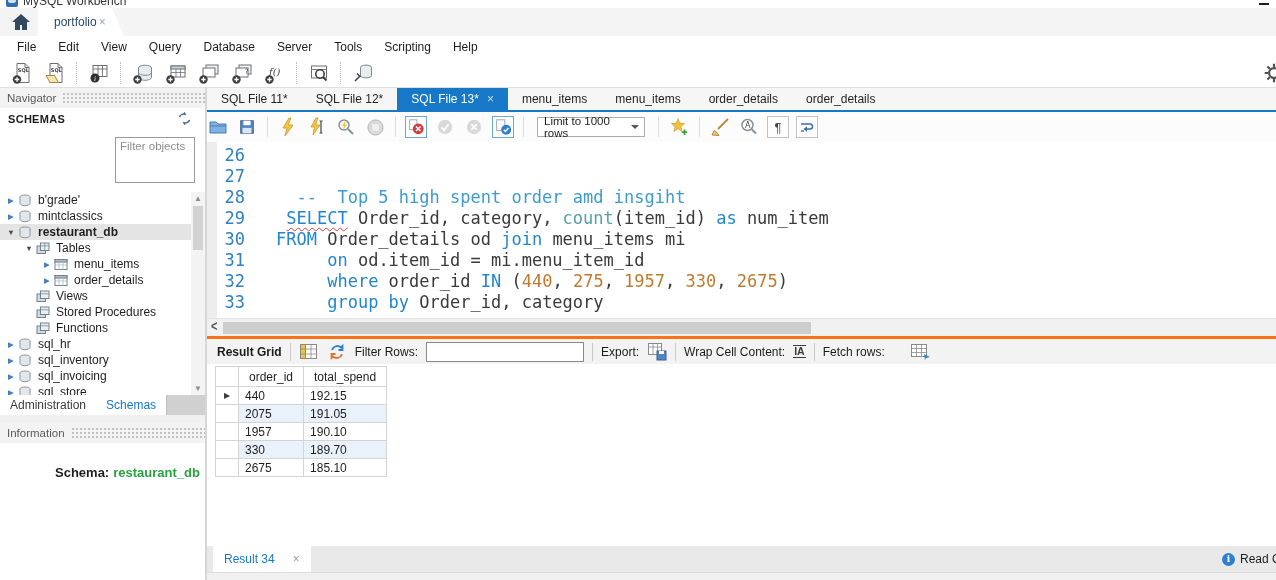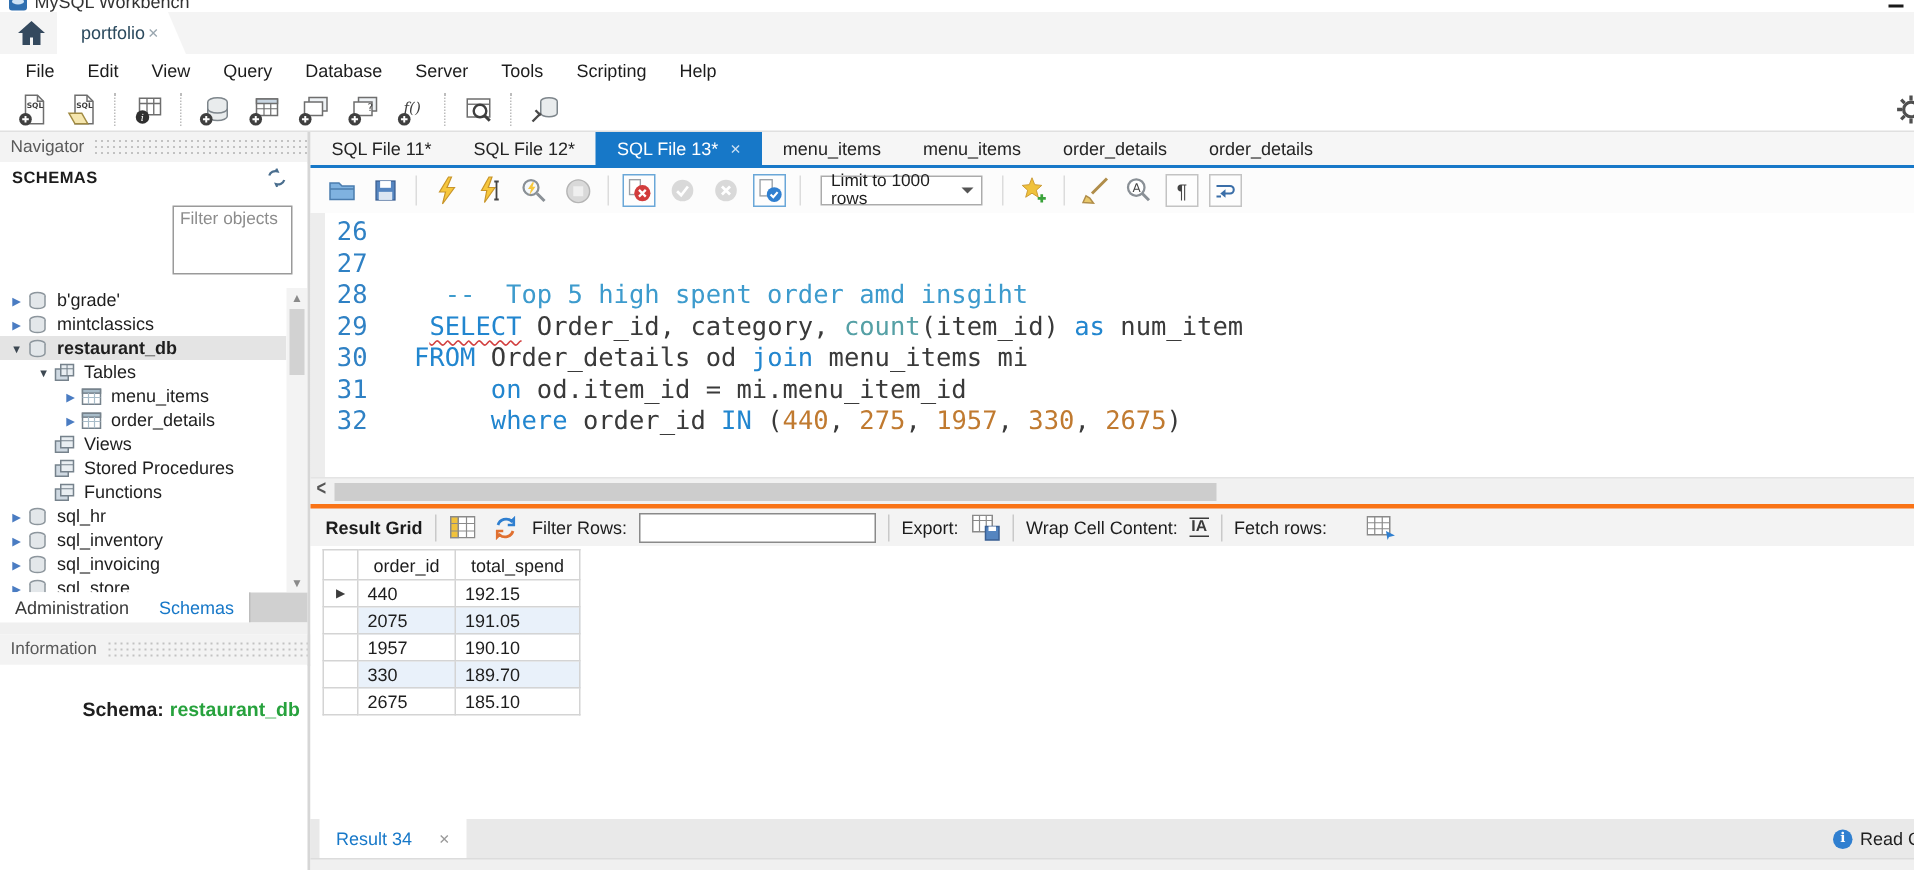--- a/index.html
+++ b/index.html
@@ -64,21 +64,21 @@
   .schema-line{position:absolute;left:55px;top:22px;font-size:13px;font-weight:bold;}
   .schema-line .val{color:#27a23d;margin-left:4px;}
   .vsep{left:205px;top:88px;width:2px;height:492px;background:#d6d6d6;}
 
   
   .main{left:207px;top:88px;width:1069px;height:492px;}
   .etabs{position:absolute;left:0;top:0;width:1069px;height:22px;background:#f6f6f6;border-bottom:2px solid #1778c8;display:flex;box-sizing:content-box;}
   .etab{padding:0 14px;line-height:22px;color:#242424;display:flex;align-items:center;gap:8px;}
   .etab.active{background:#1778c8;color:#fff;}
   .etab-close{color:#c9dff2;font-size:12px;}
-  .etoolbar{position:absolute;left:0;top:24px;width:1069px;height:30px;background:#fcfcfc;display:flex;align-items:center;gap:7px;padding-left:10px;box-sizing:border-box;}
+  .etoolbar{position:absolute;left:0;top:24px;width:1069px;height:30px;background:#fcfcfc;display:flex;align-items:center;gap:7px;box-sizing:border-box;}
   .ebtn{width:22px;height:22px;display:flex;align-items:center;justify-content:center;}
   .e-sep{width:1px;height:20px;background:#dcdcdc;margin:0 2px;}
   .tglbox{width:22px;height:22px;border:1px solid #6aa7d8;background:#fdfdfd;box-sizing:border-box;display:flex;align-items:center;justify-content:center;}
   .limit-select{width:108px;height:20px;border:1px solid #ababab;background:#fff;display:flex;align-items:center;font-size:11.5px;padding-left:6px;box-sizing:border-box;margin:0 4px;}
   .limit-select .cap{flex:1;}
   .limit-select .caret{width:0;height:0;border-left:4px solid transparent;border-right:4px solid transparent;border-top:4px solid #555;margin-right:5px;}
 
   
   .codearea{position:absolute;left:0;top:54px;width:1069px;height:176px;background:linear-gradient(to right,#ededed 0,#ededed 10px,#fff 10px);padding-top:3px;box-sizing:border-box;font-family:"DejaVu Sans Mono",monospace;font-size:17px;}
   .code-line{display:flex;height:21px;line-height:21px;}
@@ -586,20 +586,24 @@
             <span class="lnum">30</span>
             <span class="ltxt"><span class="tk-keyword">FROM</span><span class="tk-plain"> Order_details od </span><span class="tk-keyword">join</span><span class="tk-plain"> menu_items mi</span></span>
           </div>
           <div class="code-line">
             <span class="lnum">31</span>
             <span class="ltxt"><span class="tk-plain">     </span><span class="tk-keyword">on</span><span class="tk-plain"> od.item_id = mi.menu_item_id</span></span>
           </div>
           <div class="code-line">
             <span class="lnum">32</span>
             <span class="ltxt"><span class="tk-plain">     </span><span class="tk-keyword">where</span><span class="tk-plain"> order_id </span><span class="tk-keyword">IN</span><span class="tk-plain"> (</span><span class="tk-number">440</span><span class="tk-plain">, </span><span class="tk-number">275</span><span class="tk-plain">, </span><span class="tk-number">1957</span><span class="tk-plain">, </span><span class="tk-number">330</span><span class="tk-plain">, </span><span class="tk-number">2675</span><span class="tk-plain">)</span></span>
+          </div>
+          <div class="code-line">
+            <span class="lnum">33</span>
+            <span class="ltxt"><span class="tk-plain">     </span><span class="tk-keyword">group by</span><span class="tk-plain"> Order_id, category</span></span>
           </div>
         </div>
     </div>
 
     <div class="hscroll">
       <span class="hs-left">&lt;</span>
       <div class="hs-thumb"></div>
     </div>
 
     <div class="rtoolbar">

